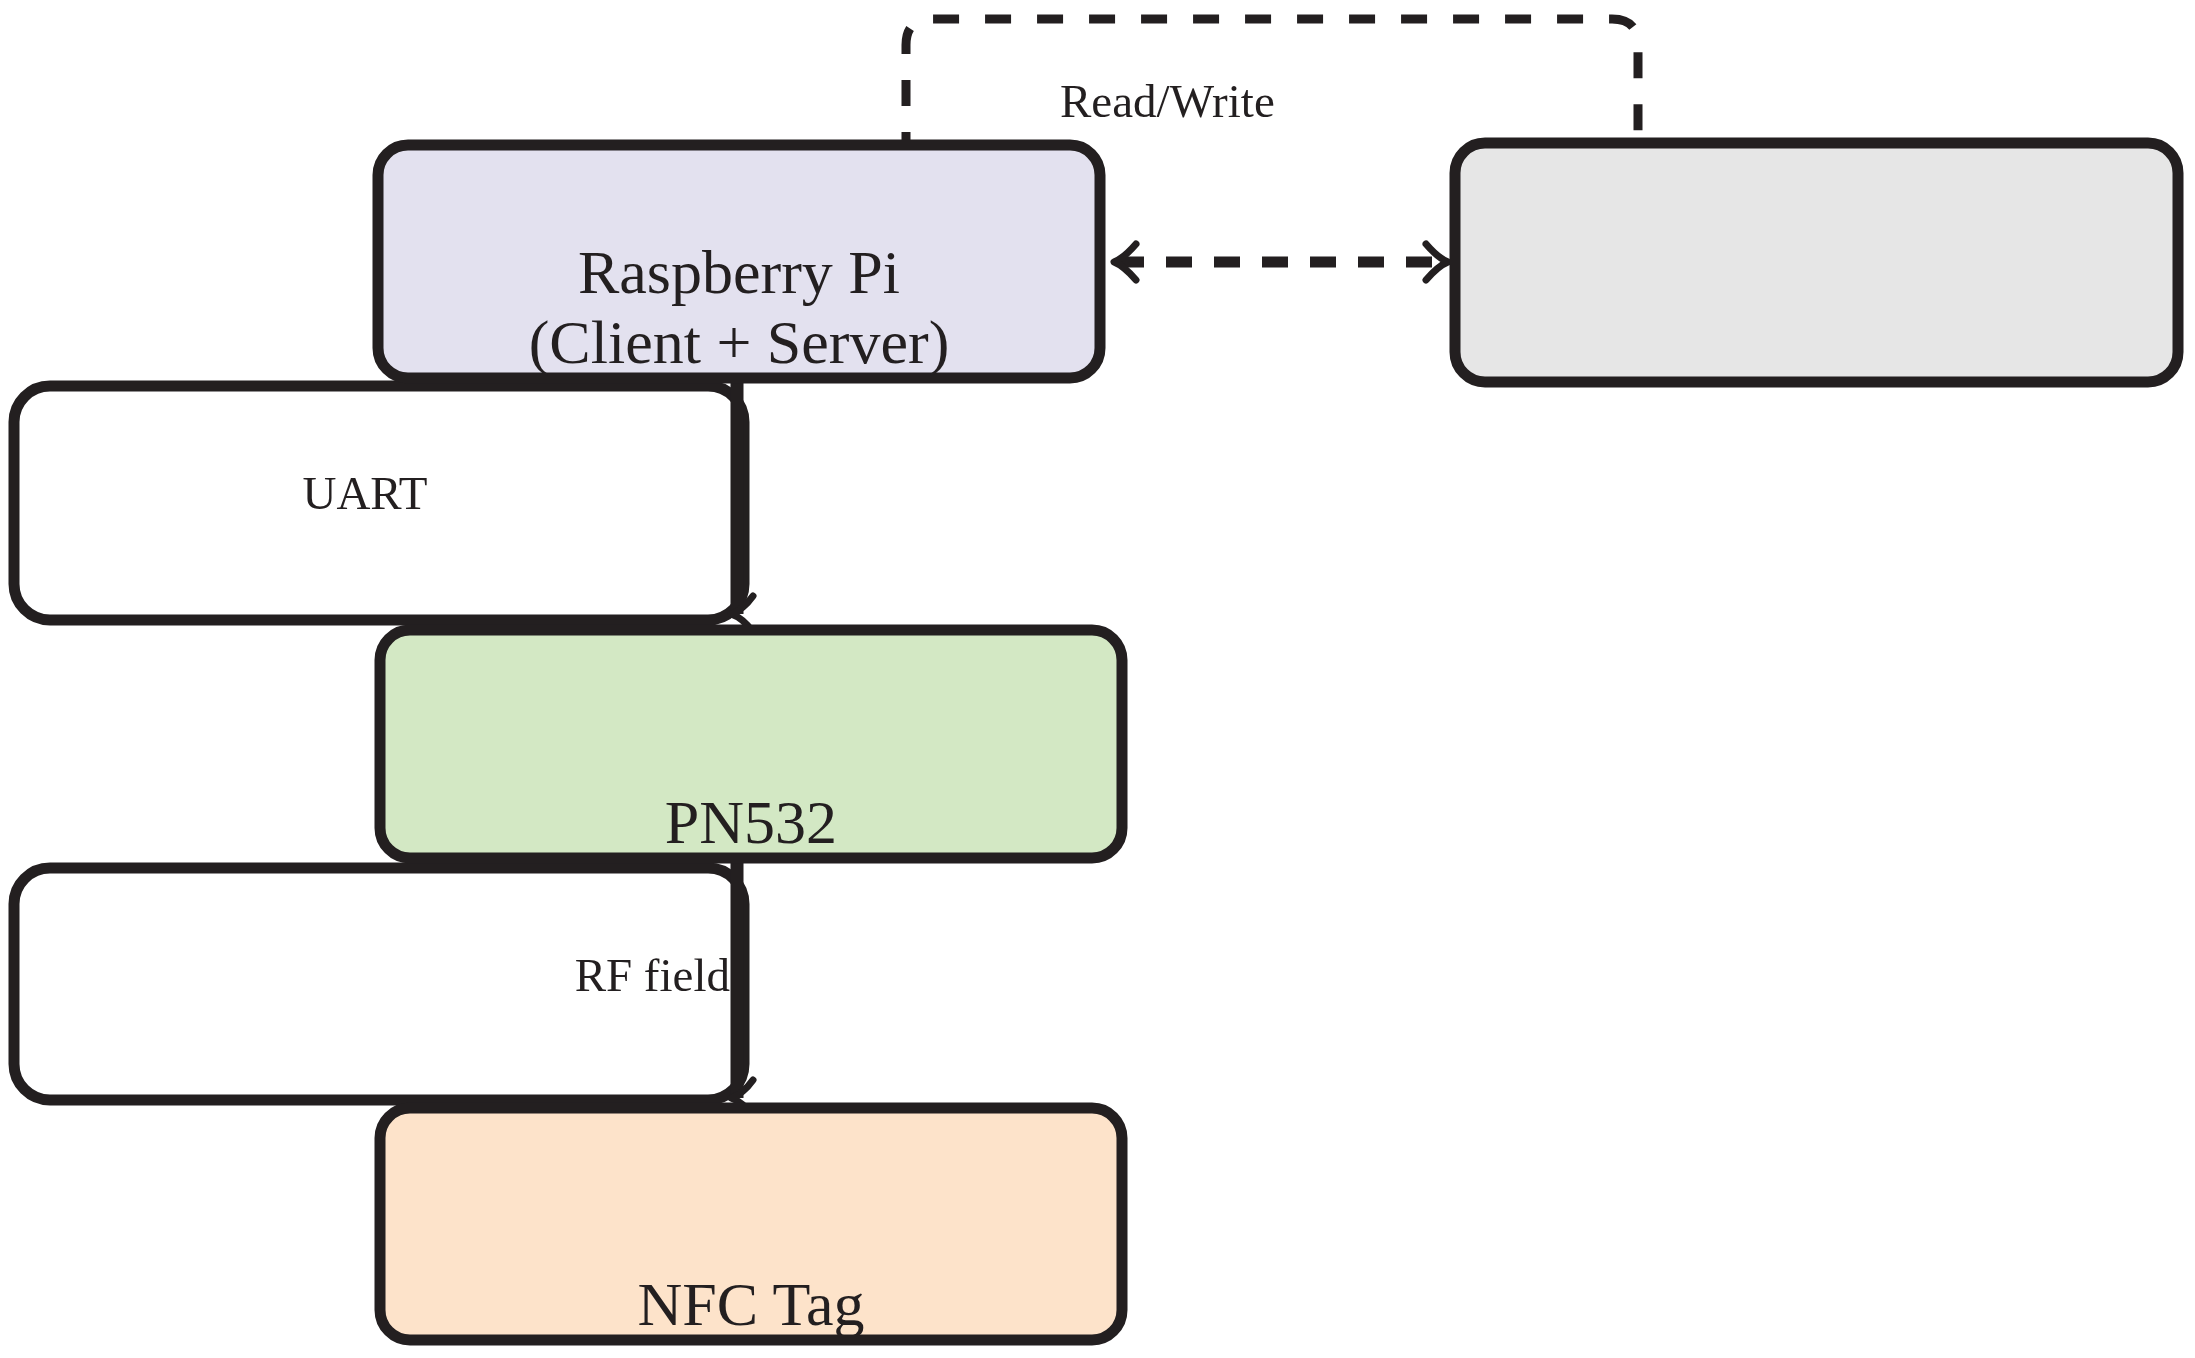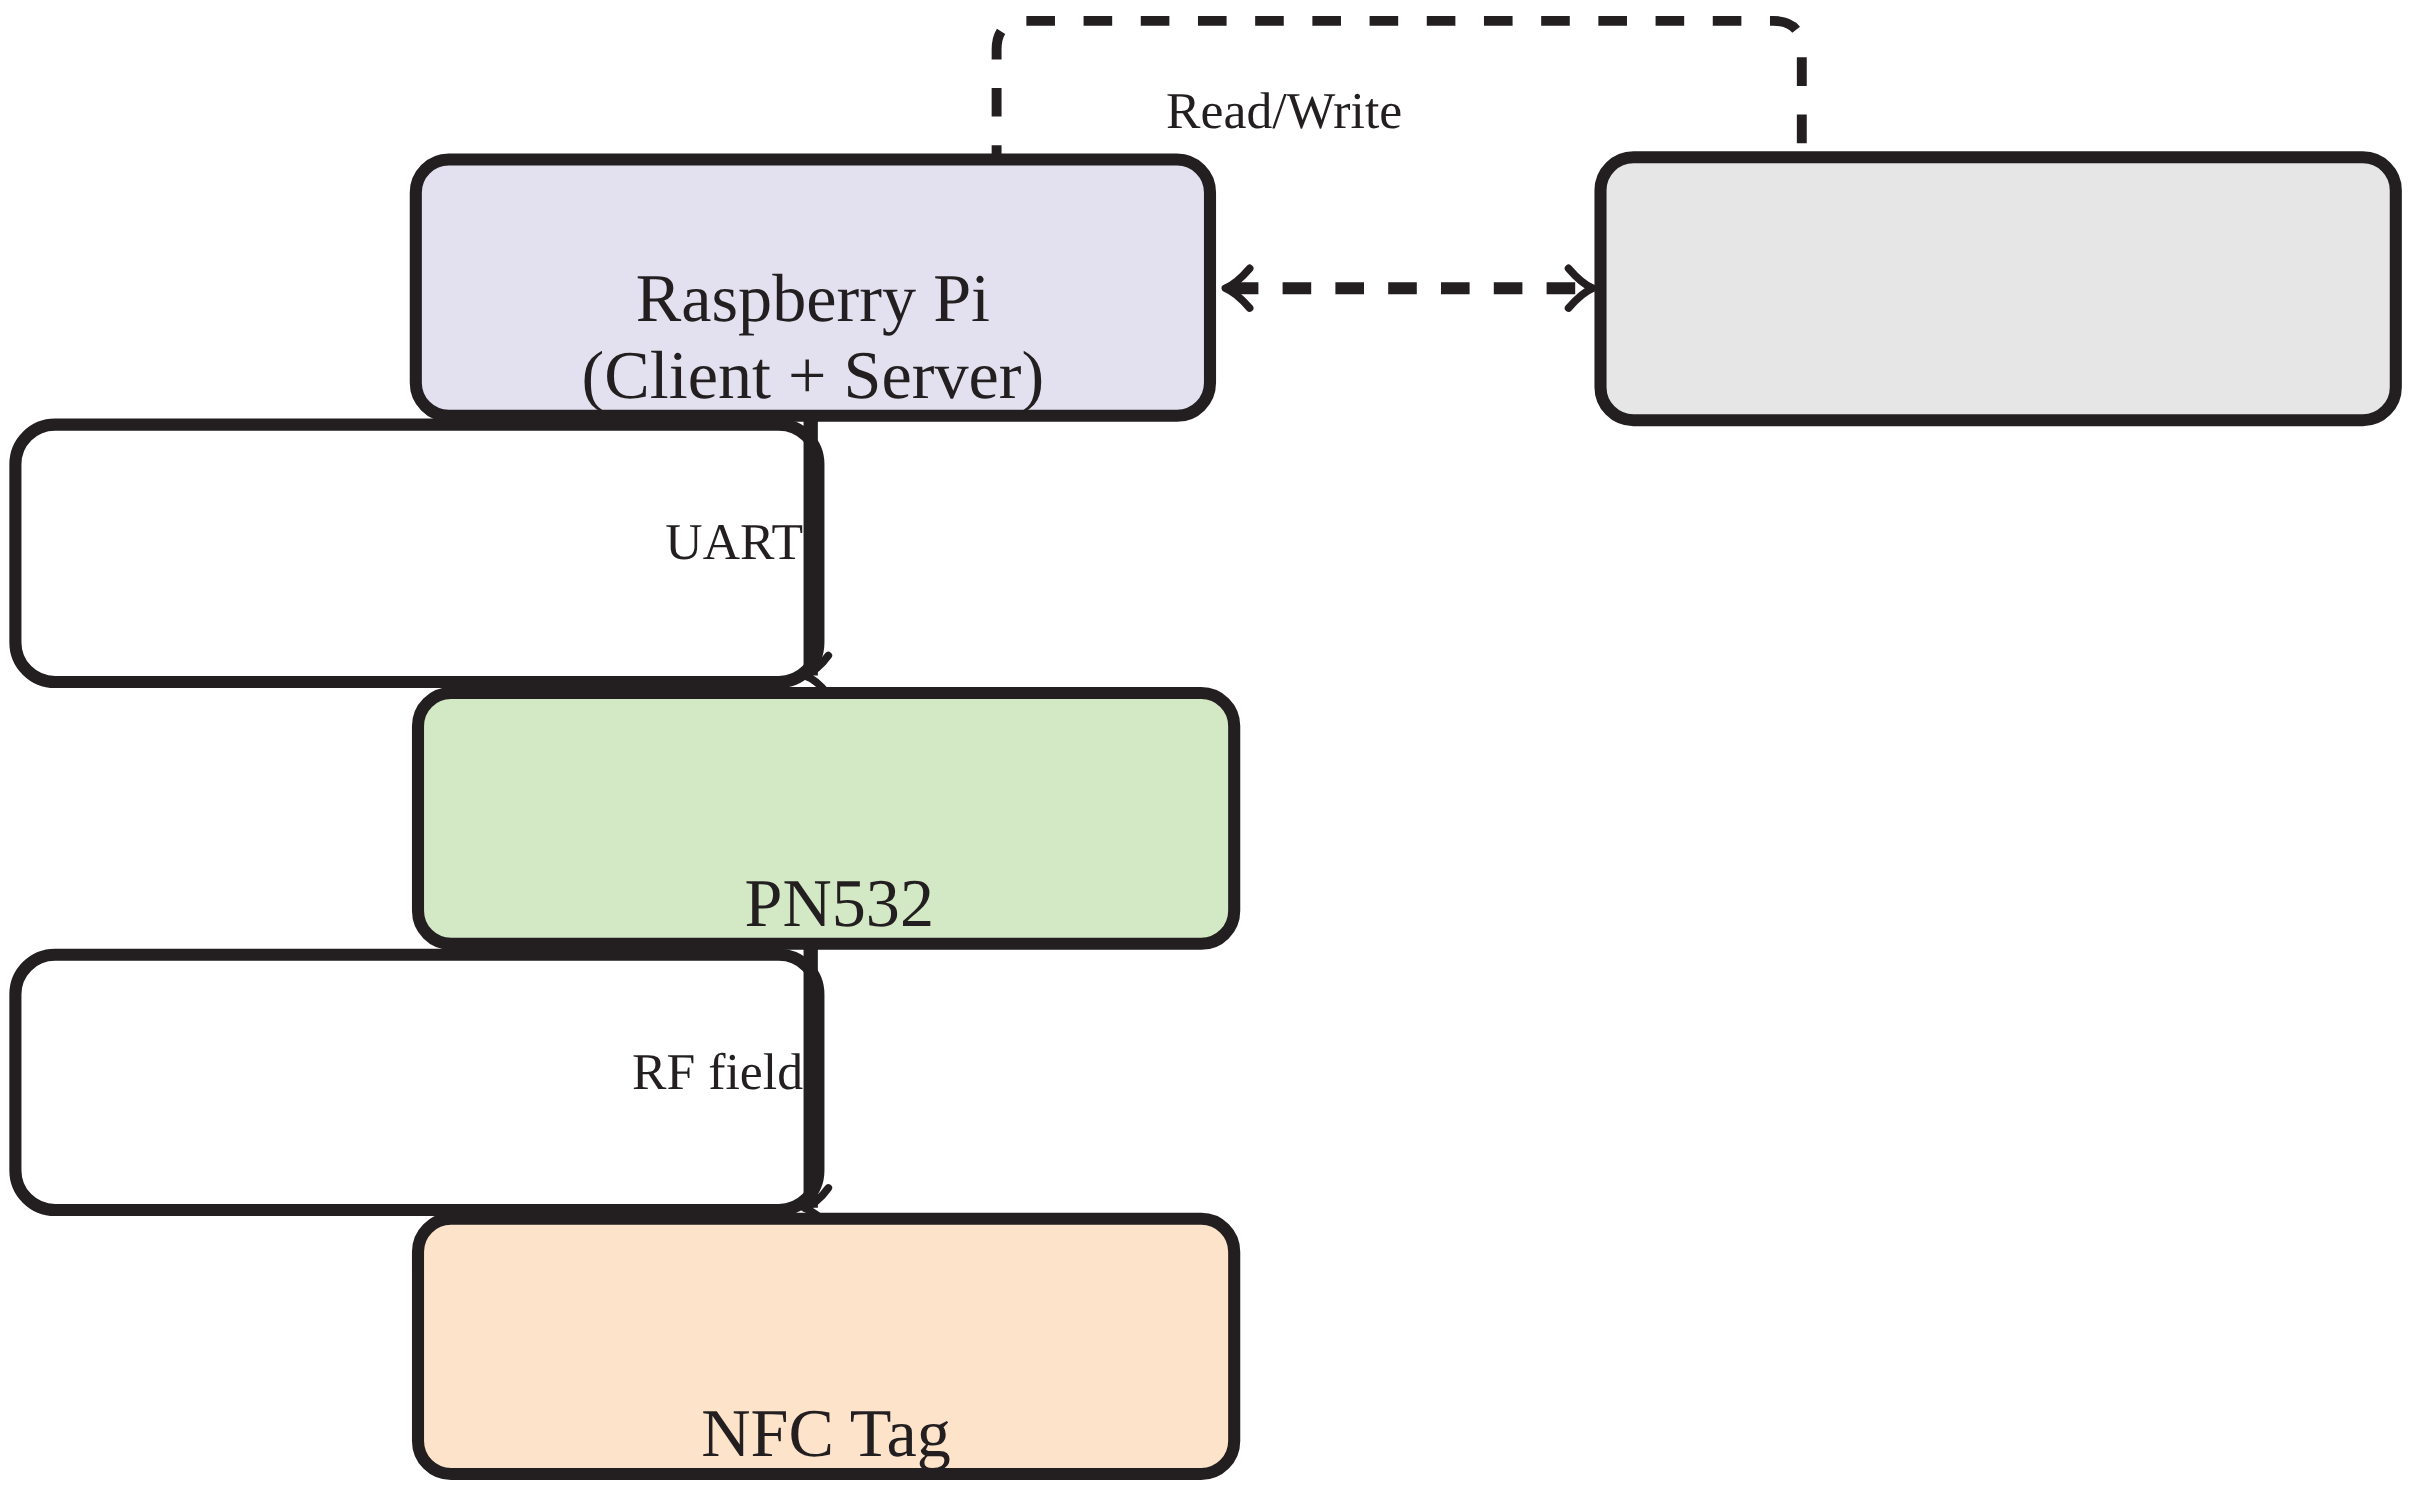--- a/index.html
+++ b/index.html
@@ -90,27 +90,27 @@
 
     <rect x="380" y="1108" width="742" height="232" rx="30" ry="30" fill="#fde3ca" stroke="#231f20" stroke-width="11"></rect>
   </svg>
 
   <div class="node-label" style="left:378px; top:145px; width:722px; height:233px;">
     <span>Raspberry Pi</span>
     <span>(Client + Server)</span>
   </div>
 
 
-  <div class="node-label" style="left:392px; top:630px; width:742px; height:228px;">
+  <div class="node-label" style="left:380px; top:630px; width:742px; height:228px;">
     <span>PN532</span>
   </div>
 
   <div class="node-label" style="left:380px; top:1108px; width:742px; height:232px;">
     <span>NFC Tag</span>
   </div>
 
-  <div class="edge-label" style="left:0px; top:470px; width:730px; text-align:right;">UART</div>
+  <div class="edge-label" style="left:0px; top:470px; width:730px; text-align:center;">UART</div>
 
   <div class="edge-label" style="left:0px; top:952px; width:730px; text-align:right;">RF field</div>
 
   <div class="edge-label" style="left:1060px; top:78px; width:520px; text-align:left;">Read/Write</div>
 
 </div>
 
 </body></html>

